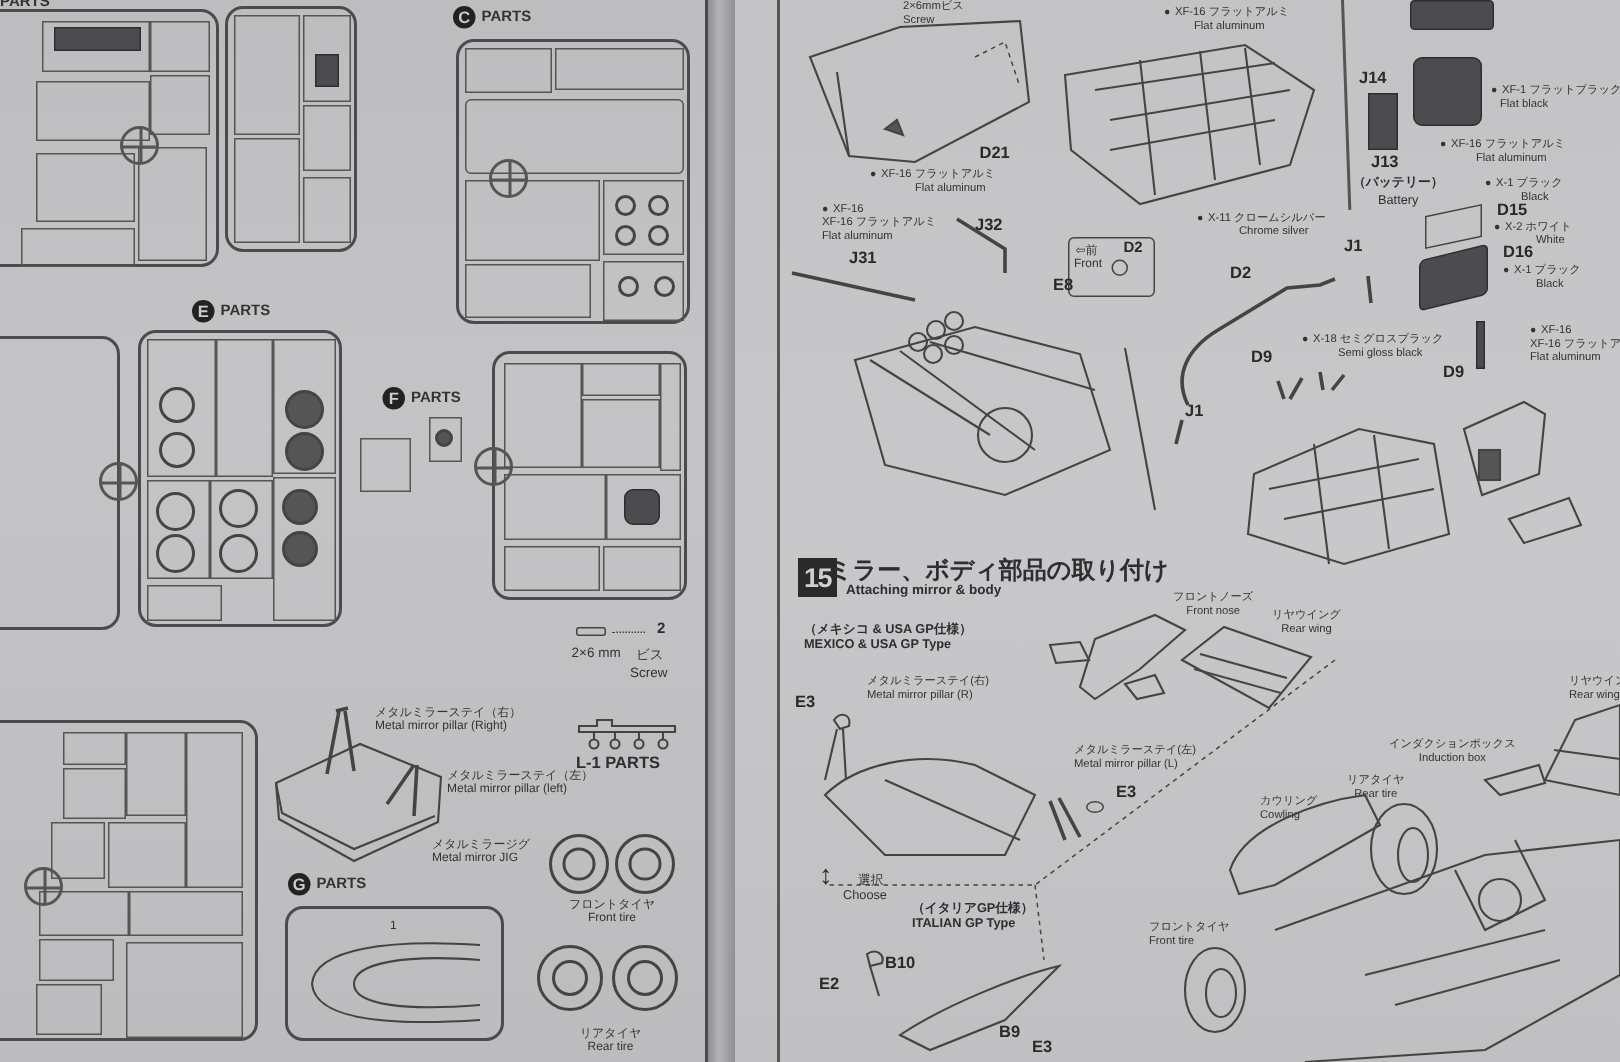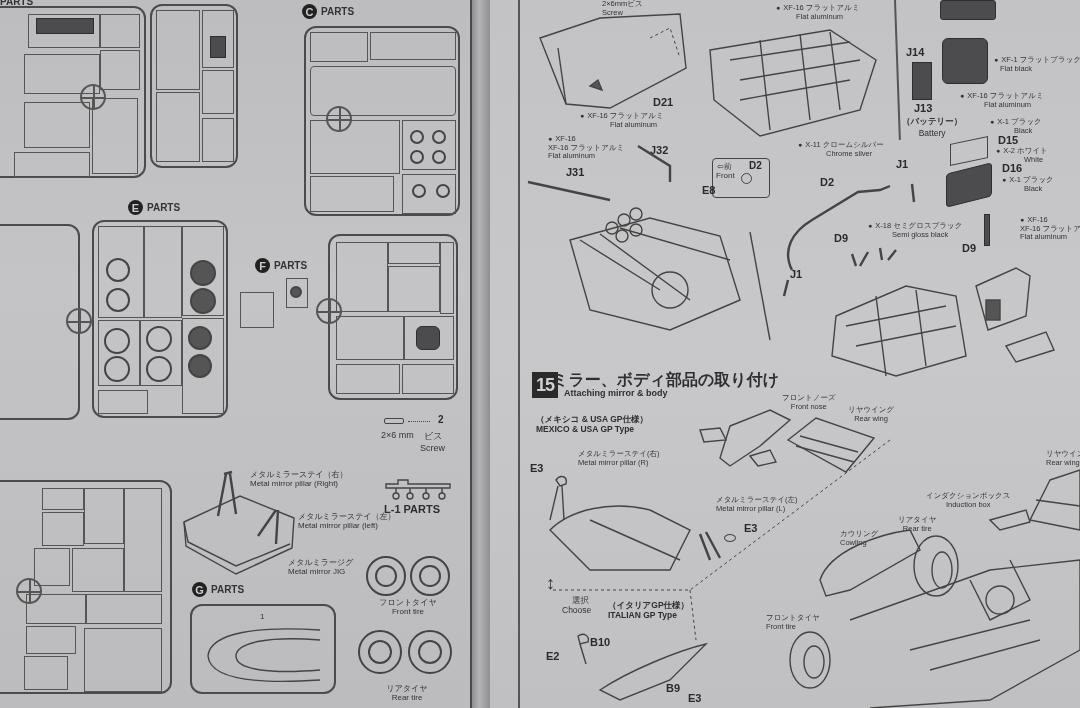--- a/index.html
+++ b/index.html
@@ -387,21 +387,21 @@
     <path d="M14 20 L72 36 M10 30 L68 46"></path>
   </svg>
 
   <svg class="draw" style="left:60px;top:440px;" width="340" height="200">
     <path d="M340 0 L140 150 L0 150" class="dash"></path>
     <path d="M140 150 L146 200" class="dash"></path>
   </svg>
 
   <div class="abs" style="left:56px;top:574px;font-size:18px;line-height:1;color:#333;">↕</div>
   <div class="paint" style="left:72px;top:582px;font-size:8.5px;">
-    <div style="margin-left:10px;margin-top:14px;">選択</div>
+    <div style="margin-left:10px;">選択</div>
     <div>Choose</div>
   </div>
   <div class="abs" style="left:118px;top:600px;font-size:8.5px;font-weight:bold;line-height:1.2;">
     <div>（イタリアGP仕様）</div>
     <div>ITALIAN GP Type</div>
   </div>
   <div class="partid" style="left:100px;top:636px;">B10</div>
   <div class="partid" style="left:56px;top:650px;">E2</div>
   <svg class="draw" style="left:60px;top:630px;" width="200" height="80">
     <path d="M28 6 C34 2 40 6 38 12 L30 14 Z"></path>

